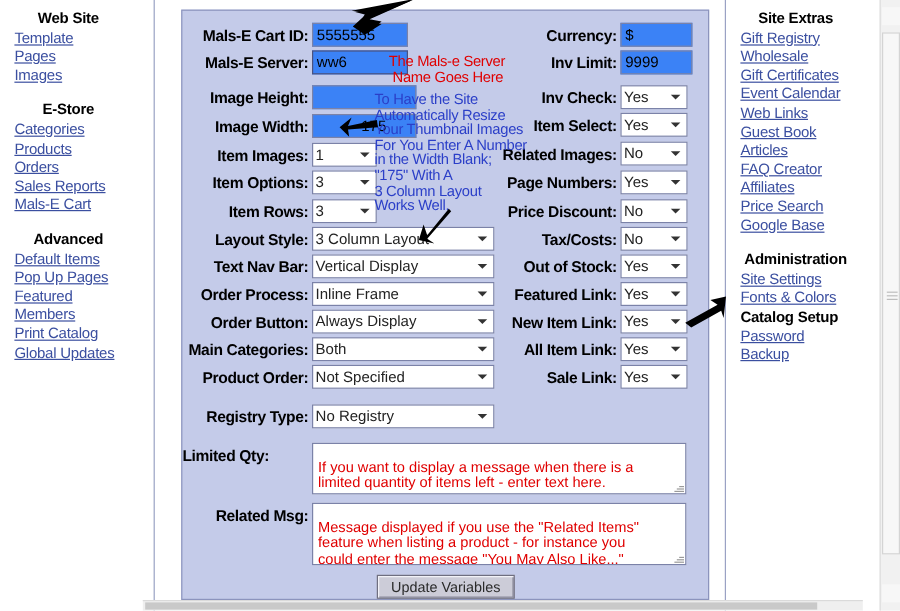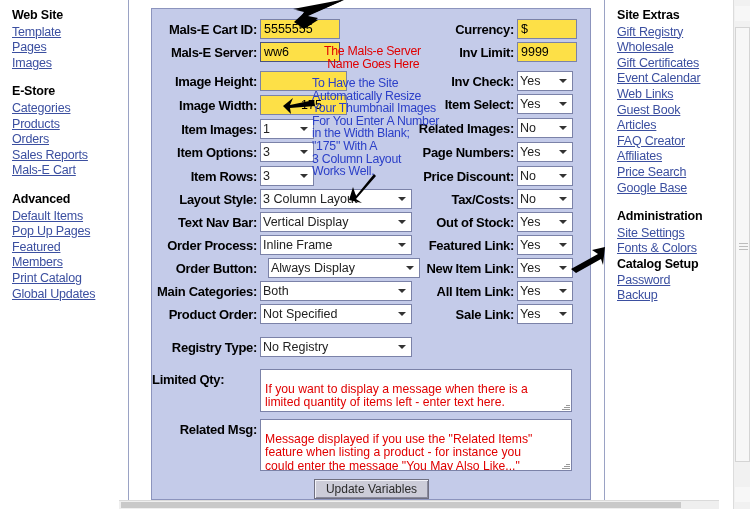--- a/index.html
+++ b/index.html
@@ -11,21 +11,21 @@
     overflow: hidden;
   }
   #root { position: relative; width: 750px; height: 509px; background:#fff; }
 
   
   .nav { position: absolute; top: 0; font-size: 12.5px; line-height: 15.6px; }
   .nav-left  { left: 12px;  top: 8px;  width: 90px; }
   .nav-right { left: 617px; top: 8px;  width: 92px; }
   .nav-head {
     font-weight: bold; color: #000; font-size: 12.5px;
-    margin-bottom: 1px; white-space: nowrap; letter-spacing: -0.2px;
+    margin-bottom: 1px; white-space: nowrap; letter-spacing: -0.2px; text-align: center;
   }
   .nav-link {
     display: block; color: #3b4fa0; text-decoration: underline;
     white-space: nowrap; letter-spacing: -0.2px; cursor: pointer;
   }
   .nav-link.current {
     color: #000; font-weight: bold; text-decoration: none;
   }
   .nav-gap { height: 13px; }
 
@@ -43,21 +43,21 @@
   }
   .row { position: absolute; display: flex; align-items: center; }
   .lbl {
     font-size: 13px; font-weight: bold; color: #000;
     text-align: right; white-space: nowrap; letter-spacing: -0.3px;
   }
 
   input.txt {
     font-family: "Liberation Sans", sans-serif;
     font-size: 12.5px; color: #000;
-    background: #fde047;
+    background: #3b82f6;
     border: 1px solid #7b82a8;
     padding: 1px 3px;
     height: 20px;
     outline: none;
   }
   input.txt.focused { border: 1px solid #4a5280; }
 
   select.sel {
     font-family: "Liberation Sans", sans-serif;
     font-size: 12.5px; color: #222;
@@ -282,21 +282,21 @@
     <span class="selwrap" style="position:absolute; left:108px; top:226px;">
       <select class="sel" style="width:152px;">
         <option>Inline Frame</option>
       </select>
       <span class="arrow"></span>
     </span>
 
     <div class="row" style="left:0; top:252px; width:105px; justify-content:flex-end;">
       <span class="lbl">Order Button:</span>
     </div>
-    <span class="selwrap" style="position:absolute; left:108px; top:249px;margin-left:8px;">
+    <span class="selwrap" style="position:absolute; left:108px; top:249px;">
       <select class="sel" style="width:152px;">
         <option>Always Display</option>
       </select>
       <span class="arrow"></span>
     </span>
 
     <div class="row" style="left:0; top:275px; width:105px; justify-content:flex-end;">
       <span class="lbl">Main Categories:</span>
     </div>
     <span class="selwrap" style="position:absolute; left:108px; top:272px;">

